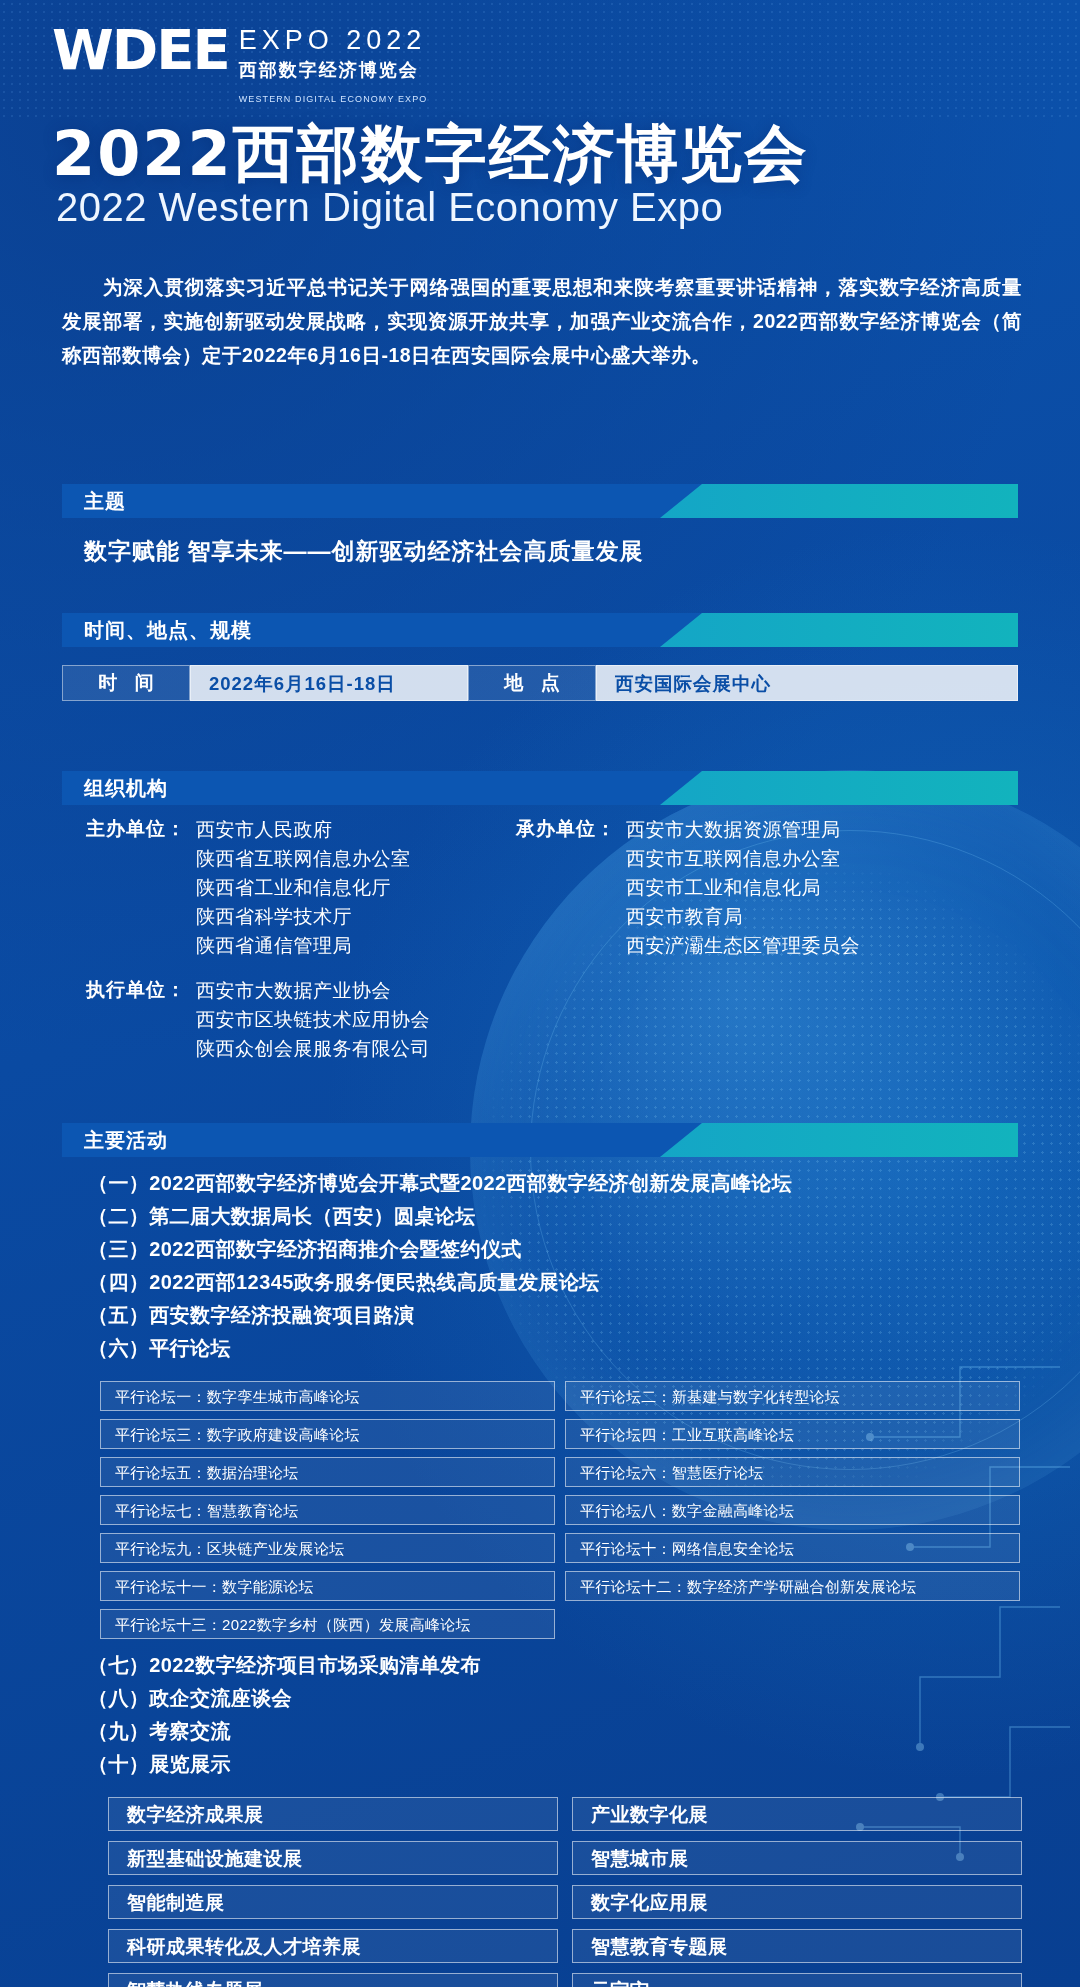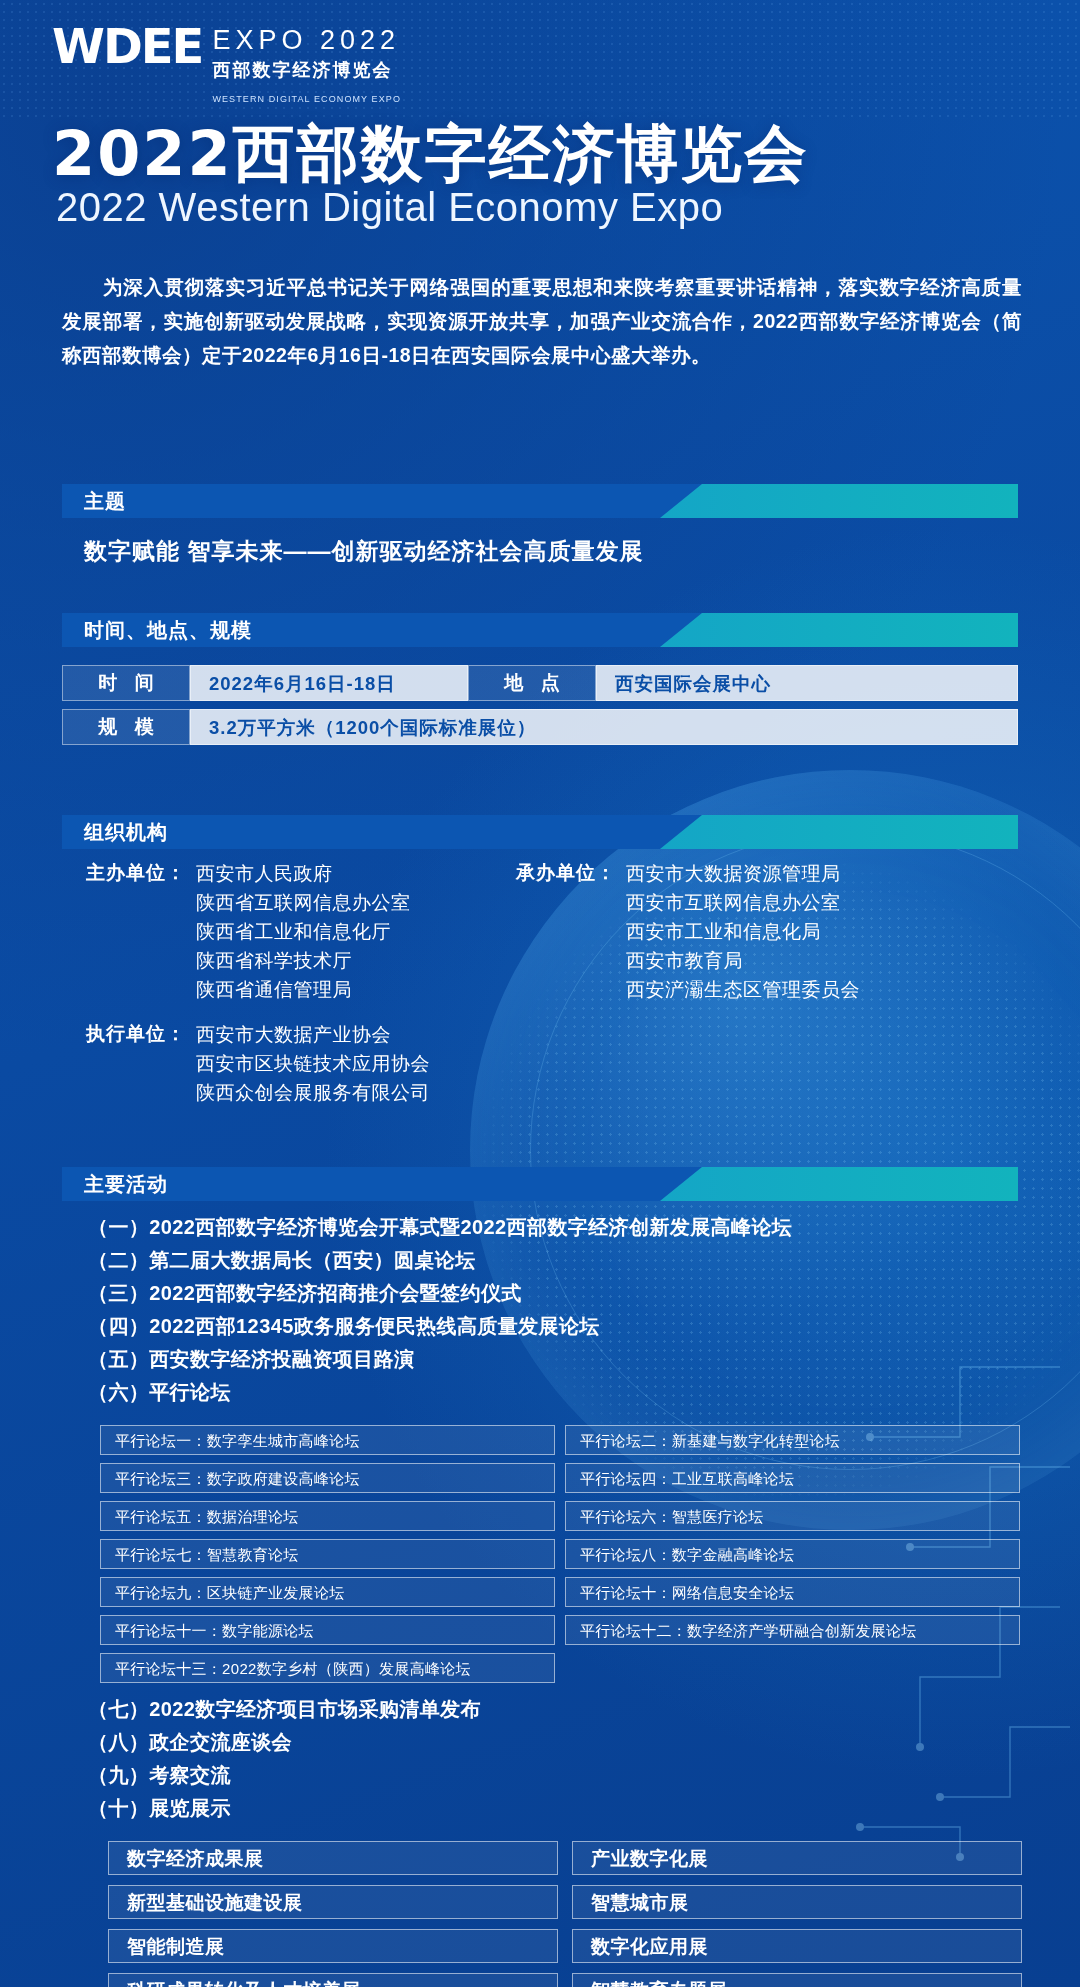--- a/index.html
+++ b/index.html
@@ -45,21 +45,21 @@
     position:absolute;left:0;top:0;width:1080px;height:120px;
     background-image:radial-gradient(rgba(120,190,255,0.22) 1px, rgba(0,0,0,0) 1.2px);
     background-size:8px 8px;opacity:.6;
   }
 
   .content{position:relative;z-index:5;}
 
   
   .logo-wrap{position:absolute;left:52px;top:22px;display:flex;align-items:flex-start;}
   .logo-mark{
-    font-size:48px;font-weight:bold;letter-spacing:-2px;line-height:1;
+    font-size:56px;font-weight:bold;letter-spacing:-2px;line-height:1;
     color:#ffffff;
     background-image:radial-gradient(rgba(11,79,168,0.85) 1.1px, rgba(0,0,0,0) 1.2px);
     background-size:5px 5px;
     -webkit-background-clip:text;background-clip:text;
     font-family:"DejaVu Sans",sans-serif;
   }
   .logo-right{margin-left:10px;padding-top:4px;}
   .logo-expo{font-size:27px;letter-spacing:5px;color:#ffffff;font-weight:500;line-height:1.1;}
   .logo-cn{font-size:18px;letter-spacing:2px;color:#ffffff;margin-top:2px;font-weight:bold;}
   .logo-en{font-size:9px;letter-spacing:1.1px;color:#cfe4ff;margin-top:12px;}
@@ -222,24 +222,20 @@
           <div class="bar"></div>
           <div class="banner-inner"></div>
           <span>时间、地点、规模</span>
         </div>
         <div style="height:18px;"></div>
         <div class="info-row">
           <div class="cell-label">时 间</div>
           <div class="cell-value v1">2022年6月16日-18日</div>
           <div class="cell-label">地 点</div>
           <div class="cell-value v2">西安国际会展中心</div>
-        </div>
-        <div class="info-row">
-          <div class="cell-label">规 模</div>
-          <div class="cell-value vfull">3.2万平方米（1200个国际标准展位）</div>
         </div>
       </div>
 
       <div class="sec" style="margin-top:30px;">
         <div class="banner">
           <div class="bar"></div>
           <div class="banner-inner"></div>
           <span>组织机构</span>
         </div>
         <div class="org">

